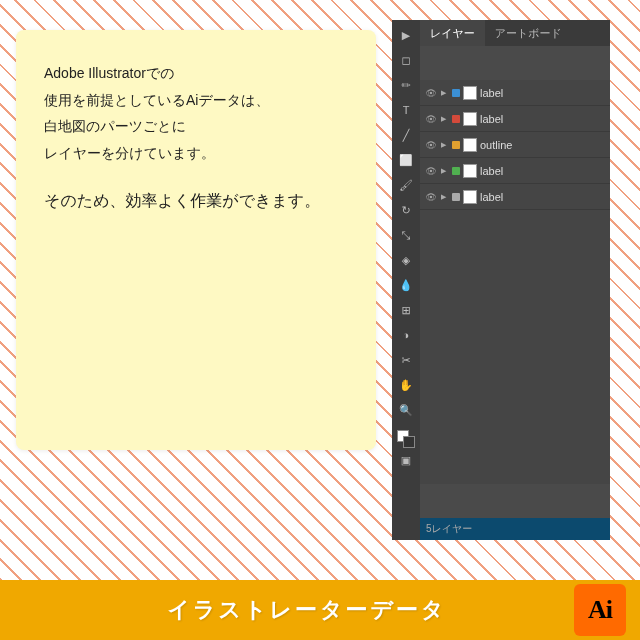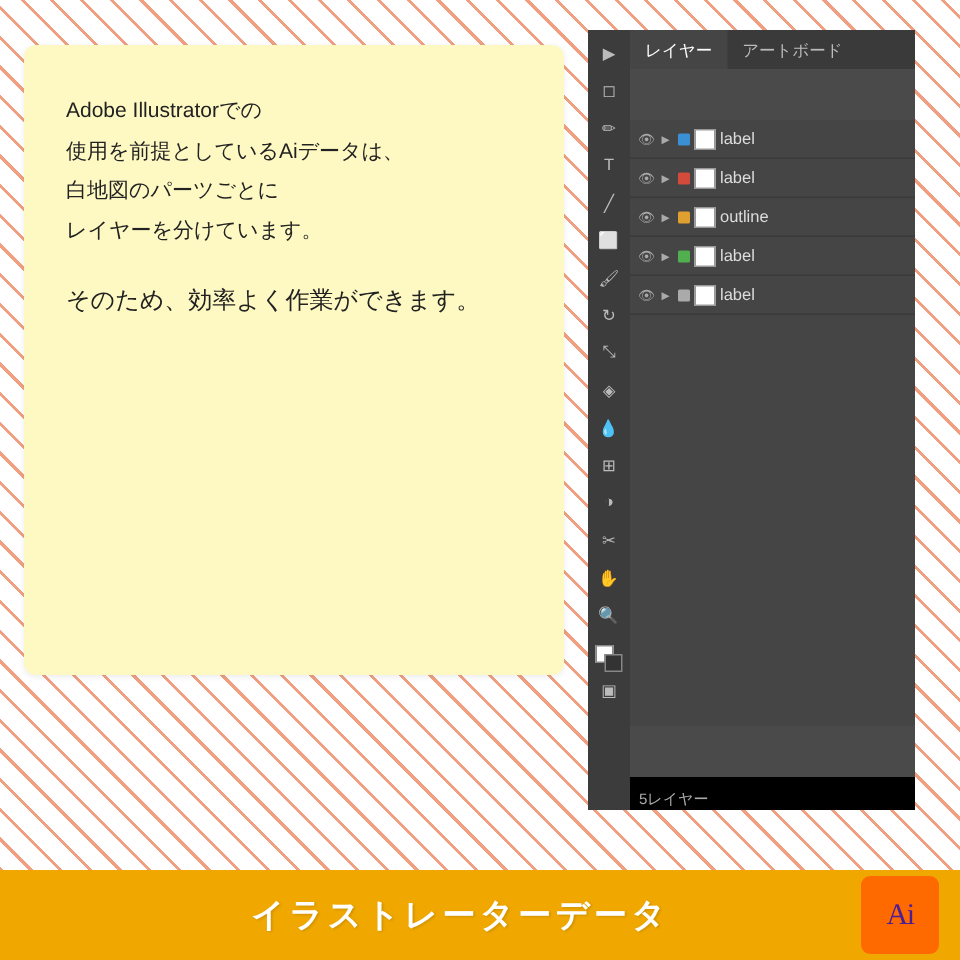--- a/index.html
+++ b/index.html
@@ -105,23 +105,23 @@
       background: #ff6a00;
       border-radius: 6px;
       display: flex;
       align-items: center;
       justify-content: center;
       margin-right: 14px;
       flex-shrink: 0;
     }
 
     .ai-logo-text {
-      font-size: 20px;
-      font-weight: 400;
-      color: #4c1d95;
+      font-size: 26px;
+      font-weight: 700;
+      color: #000000;
       letter-spacing: -1px;
       font-style: normal;
       font-family: 'Georgia', serif;
     }
 
     
     .right-panel-container {
       display: flex;
       flex-direction: column;
       width: 218px;
@@ -239,24 +239,24 @@
       justify-content: center;
     }
 
     .layer-label {
       font-size: 11px;
       color: #ddd;
       flex: 1;
     }
 
     .ai-panel-bottom {
-      background: #000000;
+      background: #0c4a6e;
       height: 22px;
       display: flex;
-      align-items: flex-end;
+      align-items: center;
       padding: 0 6px;
     }
 
     .ai-panel-bottom-text {
       font-size: 10px;
       color: #aaa;
     }
   </style>
 </head>
 <body>

